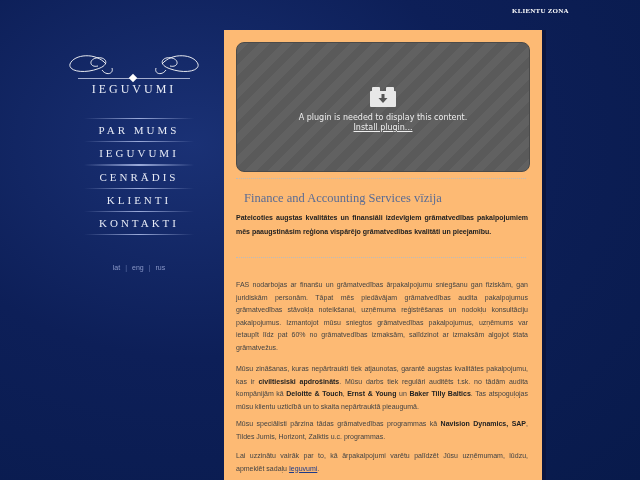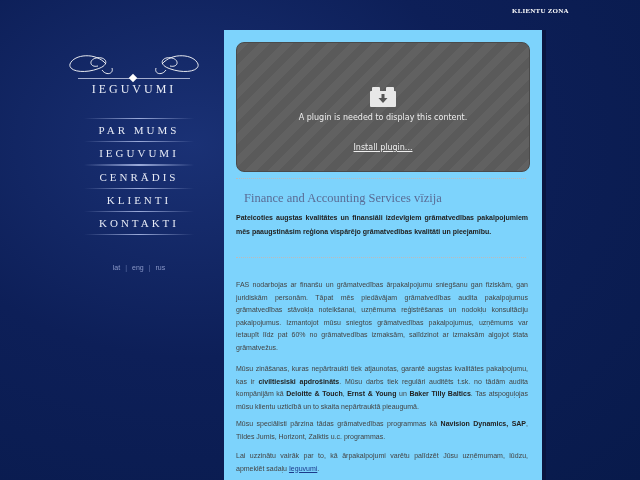--- a/index.html
+++ b/index.html
@@ -38,38 +38,38 @@
   .nav-sep {
     height:1px; margin:0 4px;
     background:linear-gradient(to right, rgba(120,140,200,0), rgba(170,185,230,0.9), rgba(120,140,200,0));
   }
   .langs { position:absolute; left:80px; top:264px; width:118px; text-align:center; font-size:7px; color:#8a98c8; }
   .langs a { color:#8a98c8; text-decoration:none; padding:0 5px; }
   .langs .sep { color:#5f6fa8; }
   
   .panel {
     position:absolute; left:224px; top:30px; width:318px; height:450px;
-    background:#7dd3fc;
+    background:#fdba74;
   }
   .panel-shadow { position:absolute; left:542px; top:30px; width:4px; height:450px; background:#0a1540; }
   .plugin {
     position:absolute; left:12px; top:12px; width:292px; height:128px;
     border-radius:8px; border:1px solid #4a4a4a;
     background: repeating-linear-gradient(135deg, #616161 0 8px, #5a5a5a 8px 16px);
   }
   .plugin-icon {
     position:absolute; left:133px; top:44px; width:26px; height:20px;
   }
   .plugin-msg {
     position:absolute; left:0; right:0; top:70px; text-align:center;
     font-family:"DejaVu Sans", sans-serif; font-size:8px; color:#eeeeee;
   }
   .plugin-link {
     position:absolute; left:0; right:0; top:80px; text-align:center;
-    font-family:"DejaVu Sans", sans-serif; font-size:8px; color:#eeeeee; text-decoration:underline;margin-top:20px;
+    font-family:"DejaVu Sans", sans-serif; font-size:8px; color:#eeeeee; text-decoration:underline;
   }
   .dotted { position:absolute; left:12px; width:290px; border-top:1px dotted #bbbbbb; }
   .vision-title {
     position:absolute; left:12px; top:161px; font-family:"Liberation Serif", serif;
     font-size:12.5px; color:#5a6c95;margin-left:8px;
   }
   .lead {
     position:absolute; left:12px; top:181px; width:292px; text-align:justify;
     font-size:7px; font-weight:bold; color:#222; line-height:14px;
   }

